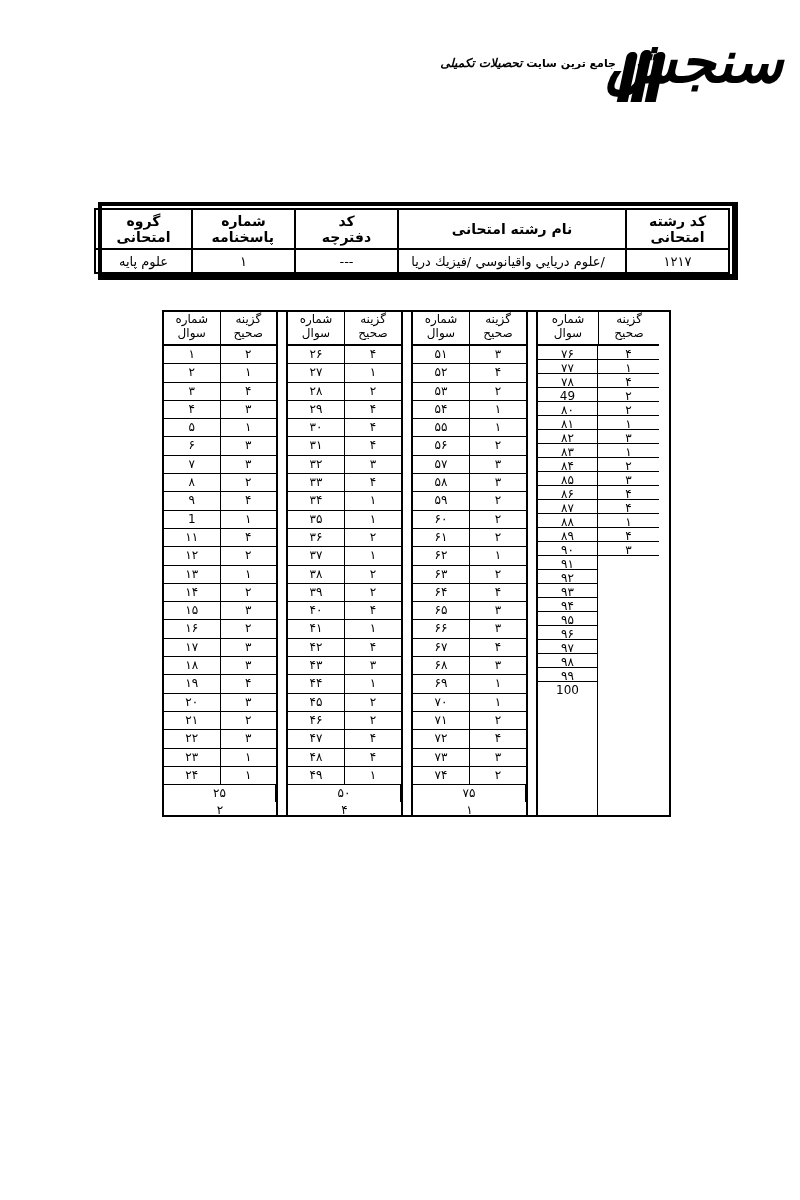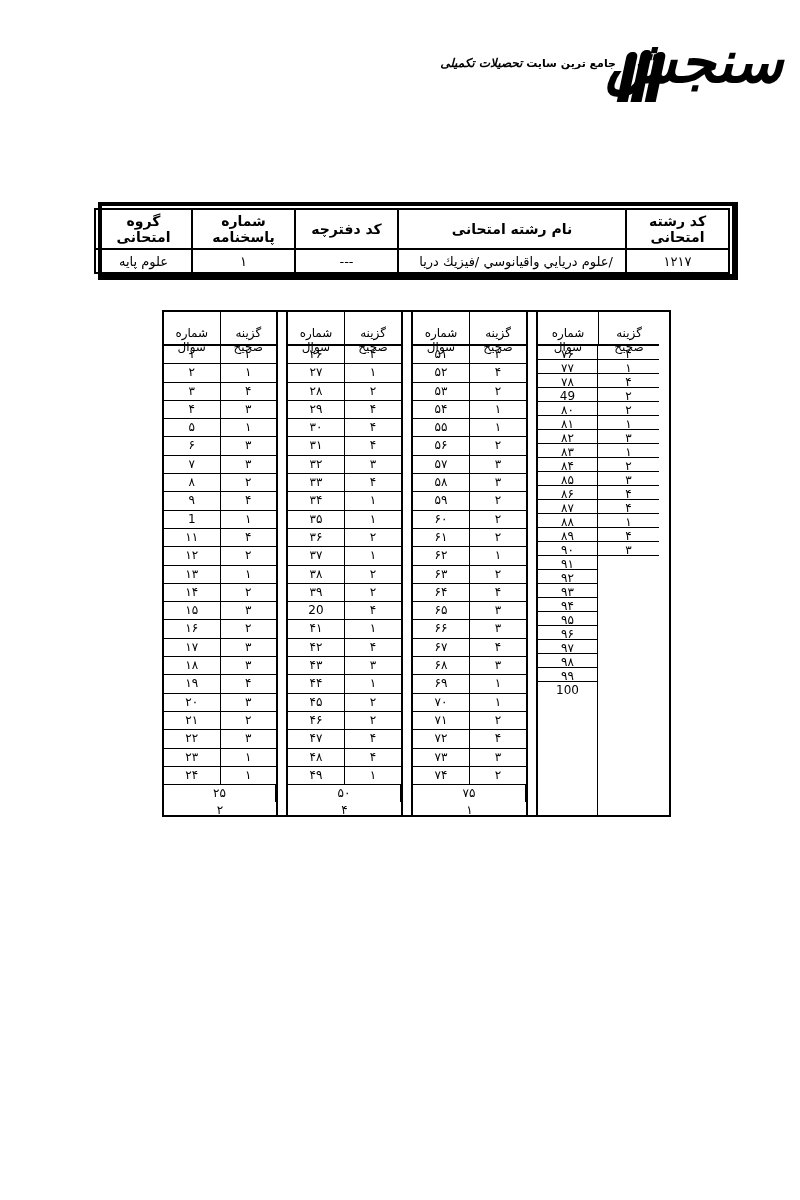--- a/index.html
+++ b/index.html
@@ -18,39 +18,39 @@
   .logo-bars span:nth-child(3) { left: 34px; height: 50px; }
   .logo-tag { position: absolute; left: 0; top: 34px; width: 128px; font-size: 11px;
               font-weight: bold; white-space: nowrap; text-align: left; direction: rtl; }
   .logo-tag .script { font-family: "DejaVu Serif", serif; font-style: italic; font-size: 12px; margin-top: 40px; }
 
   
   .info-box { position: absolute; left: 98px; top: 202px; width: 640px; height: 78px;
               border: 4px solid #000; border-right-width: 6px; border-bottom-width: 6px;
               box-sizing: border-box; padding: 2px; direction: rtl; background: #fff; }
   .info-table { width: 100%; height: 100%; border-collapse: collapse; table-layout: fixed; }
-  .info-table td { border: 2px solid #000; text-align: center; font-size: 13px; padding: 0 12px; }
+  .info-table td { border: 2px solid #000; text-align: center; font-size: 13px; padding: 0 20px; }
   .info-table tr.head td { font-weight: bold; font-size: 14px; line-height: 16px; height: 38px; }
   .info-table tr.vals td { font-size: 13px; height: 22px; }
   .info-table td.name-val { text-align: right; white-space: nowrap; overflow: hidden; }
 
   
   .grid { position: absolute; left: 162px; top: 310px; width: 509px; height: 507px;
           border: 2px solid #000; box-sizing: border-box; display: flex; direction: ltr; }
   .sec { display: flex; flex-direction: column; height: 100%; }
   .sec.s1 { width: 112px; }
   .gap { width: 12px; border-left: 2px solid #000; border-right: 2px solid #000; box-sizing: border-box; }
   .sec.s2, .sec.s3 { width: 113px; }
   .sec.s4 { width: 121px; }
   .row { display: flex; height: 18.3px; border-bottom: 1.5px solid #000; box-sizing: border-box; }
   .row:last-child { border-bottom: none; flex-direction: column; }
   .row.hdr { height: 34px; border-bottom: 2px solid #000; }
   .cell { flex: 1; text-align: center; font-size: 12px; line-height: 17px; box-sizing: border-box; }
   .cell.q { border-right: 1.5px solid #000; }
-  .hdr .cell { font-size: 12px; line-height: 14px; padding-top: 14px; direction: rtl; }
+  .hdr .cell { font-size: 12px; line-height: 14px; padding-top: 0; direction: rtl; }
   .hdr .cell span { display: block; }
   .s4 .cell.q { border-right: 1.5px solid #000; }
   .s4 .qcol-wrap { display: flex; flex: 1; }
   .s4 .qcol { width: 60px; display: flex; flex-direction: column; border-right: 1.5px solid #000; box-sizing: border-box; }
   .s4 .acol { flex: 1; display: flex; flex-direction: column; }
   .s4 .qcol .c, .s4 .acol .c { height: 14px; border-bottom: 1.5px solid #000; box-sizing: border-box;
                                text-align: center; font-size: 12px; line-height: 17px; }
   .s4 .qcol .c:last-child { border-bottom: none; }
   .s4 .acol .blank { flex: 1; }
 </style>
@@ -273,21 +273,21 @@
       </div>
       <div class="row">
         <div class="cell q">۳۸</div>
         <div class="cell a">۲</div>
       </div>
       <div class="row">
         <div class="cell q">۳۹</div>
         <div class="cell a">۲</div>
       </div>
       <div class="row">
-        <div class="cell q">20</div>
+        <div class="cell q">۴۰</div>
         <div class="cell a">۴</div>
       </div>
       <div class="row">
         <div class="cell q">۴۱</div>
         <div class="cell a">۱</div>
       </div>
       <div class="row">
         <div class="cell q">۴۲</div>
         <div class="cell a">۴</div>
       </div>

